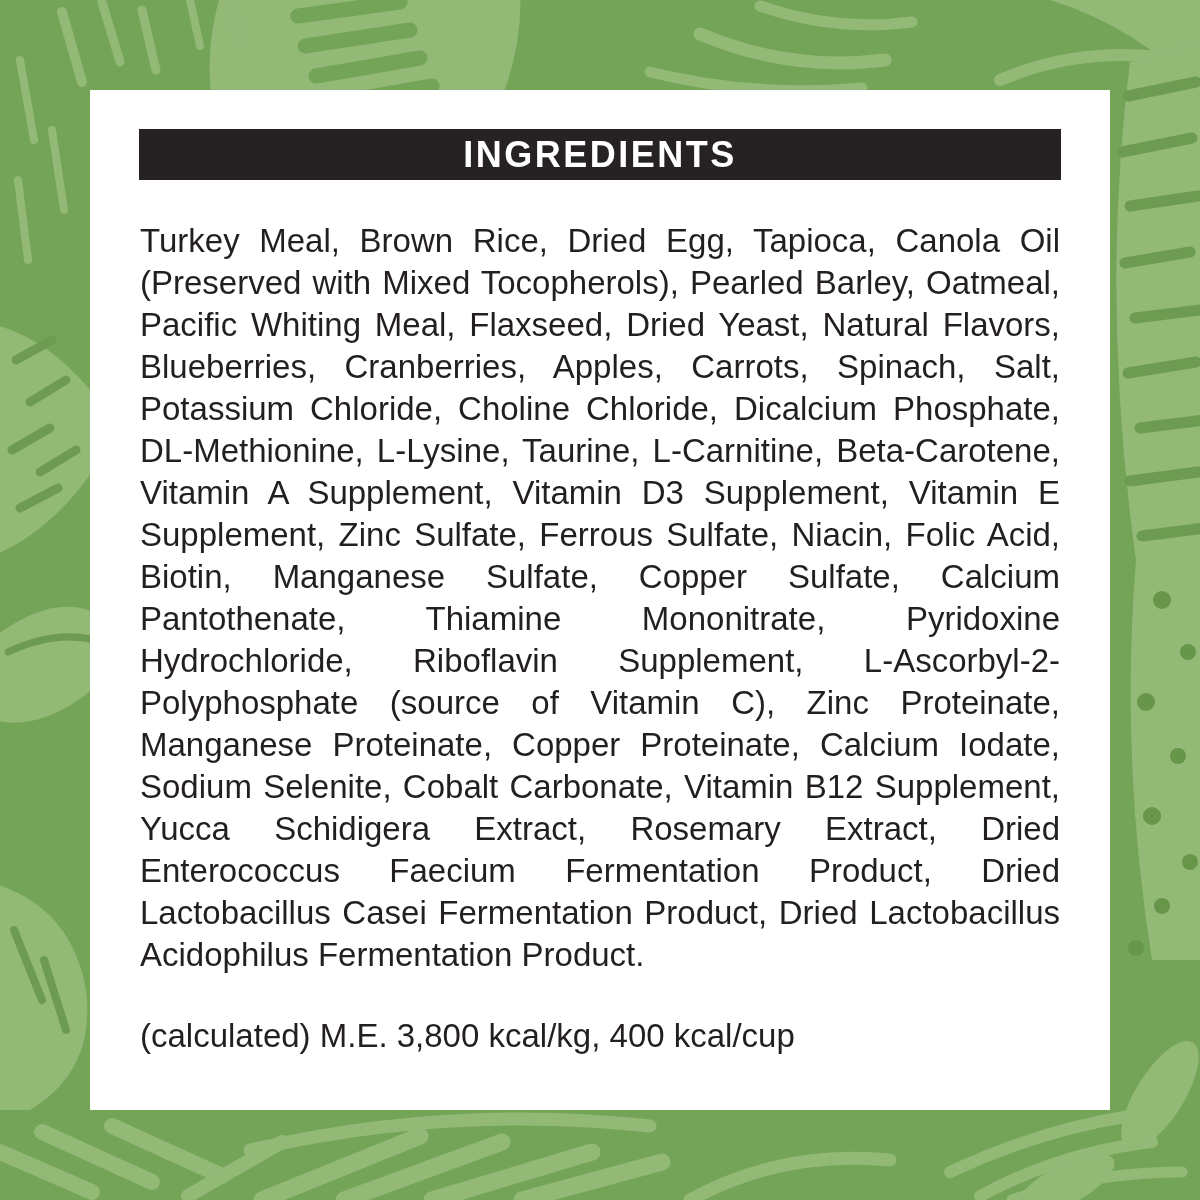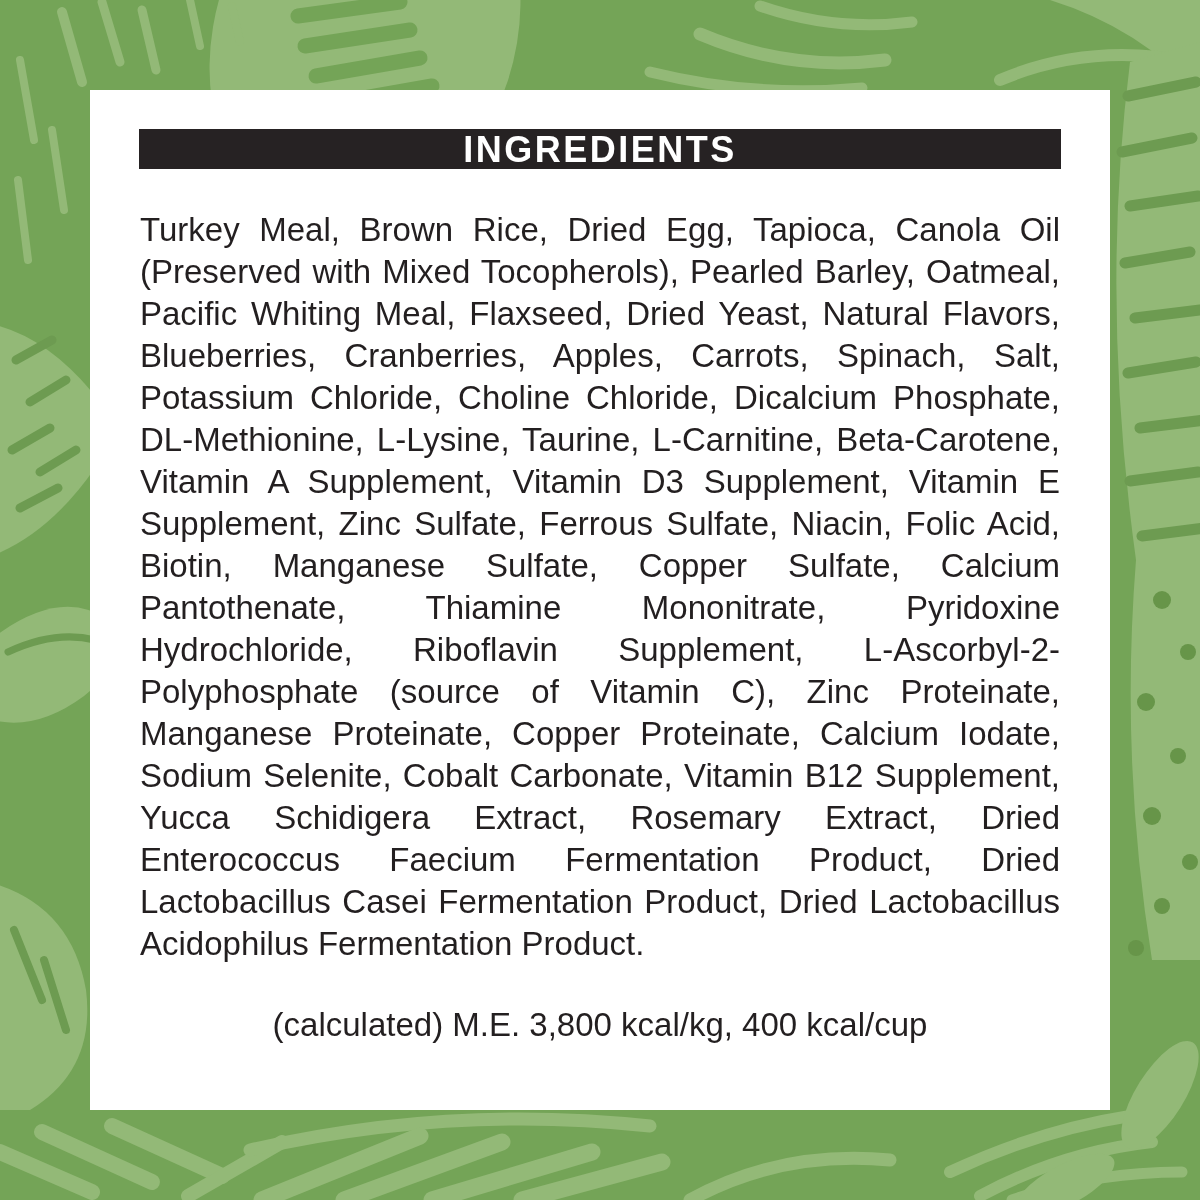--- a/index.html
+++ b/index.html
@@ -35,23 +35,24 @@
   .sd { stroke: var(--pat-dark); fill: none; stroke-linecap: round; }
   .sb { stroke: var(--bg-green); fill: none; stroke-linecap: round; }
   .card {
     position: absolute;
     left: 90px; top: 90px;
     width: 1020px; height: 1020px;
     background: var(--card-white);
   }
   .header-bar {
     margin: 39px 49px 0 49px;
-    height: 40px;
+    height: 51px;
     background: var(--bar-black);
     display: flex;
+    align-items: center;
     justify-content: center;
   }
   .header-title {
     color: #ffffff;
     font-size: 36px;
     font-weight: 700;
     letter-spacing: 2.5px;
   }
   .ingredients {
     margin: 40px 50px 0 50px;
@@ -68,21 +69,20 @@
   }
   .cal-heading {
     font-size: 33px;
     line-height: 44px;
     font-weight: 700;
   }
   .cal-detail {
     font-size: 33px;
     line-height: 44px;
     font-weight: 500;
-    text-align: center;
   }
 </style>
 </head>
 <body>
 
 <div class="page">
 
   <svg class="bg" viewBox="0 0 1200 1200" aria-hidden="true">
 
     <ellipse class="pl" cx="365" cy="35" rx="150" ry="200" transform="rotate(18 365 35)"></ellipse>

